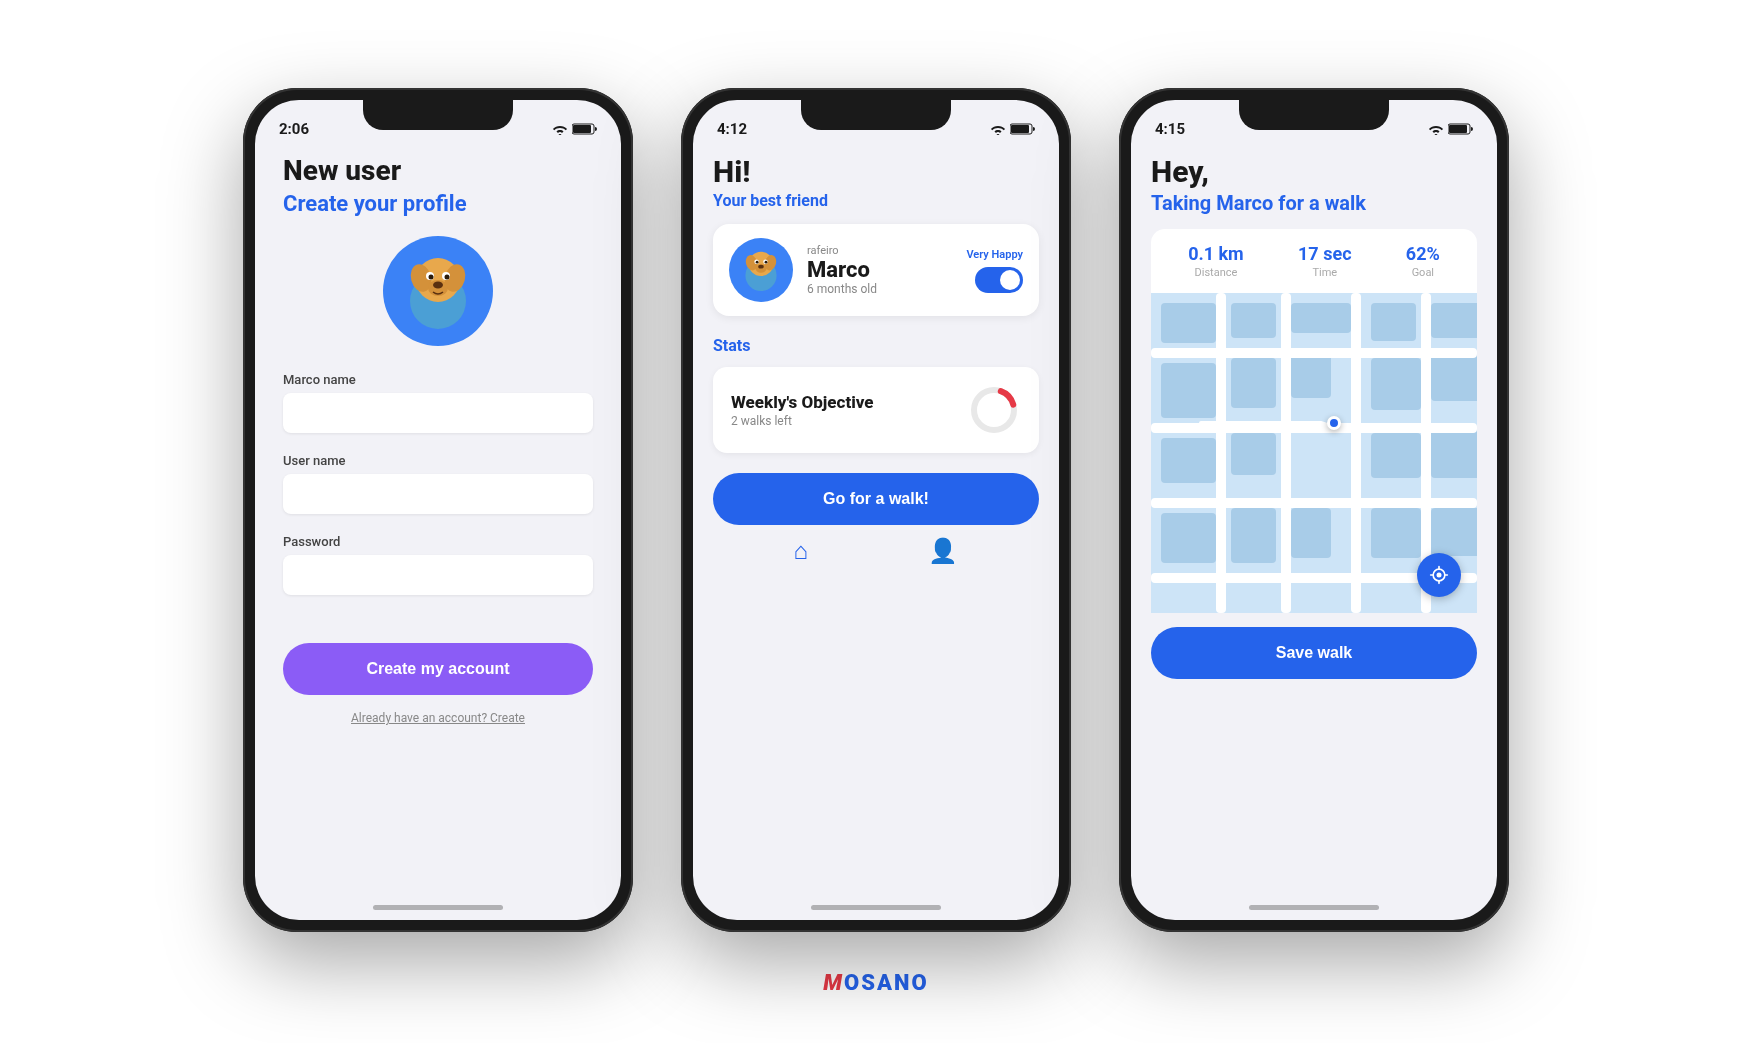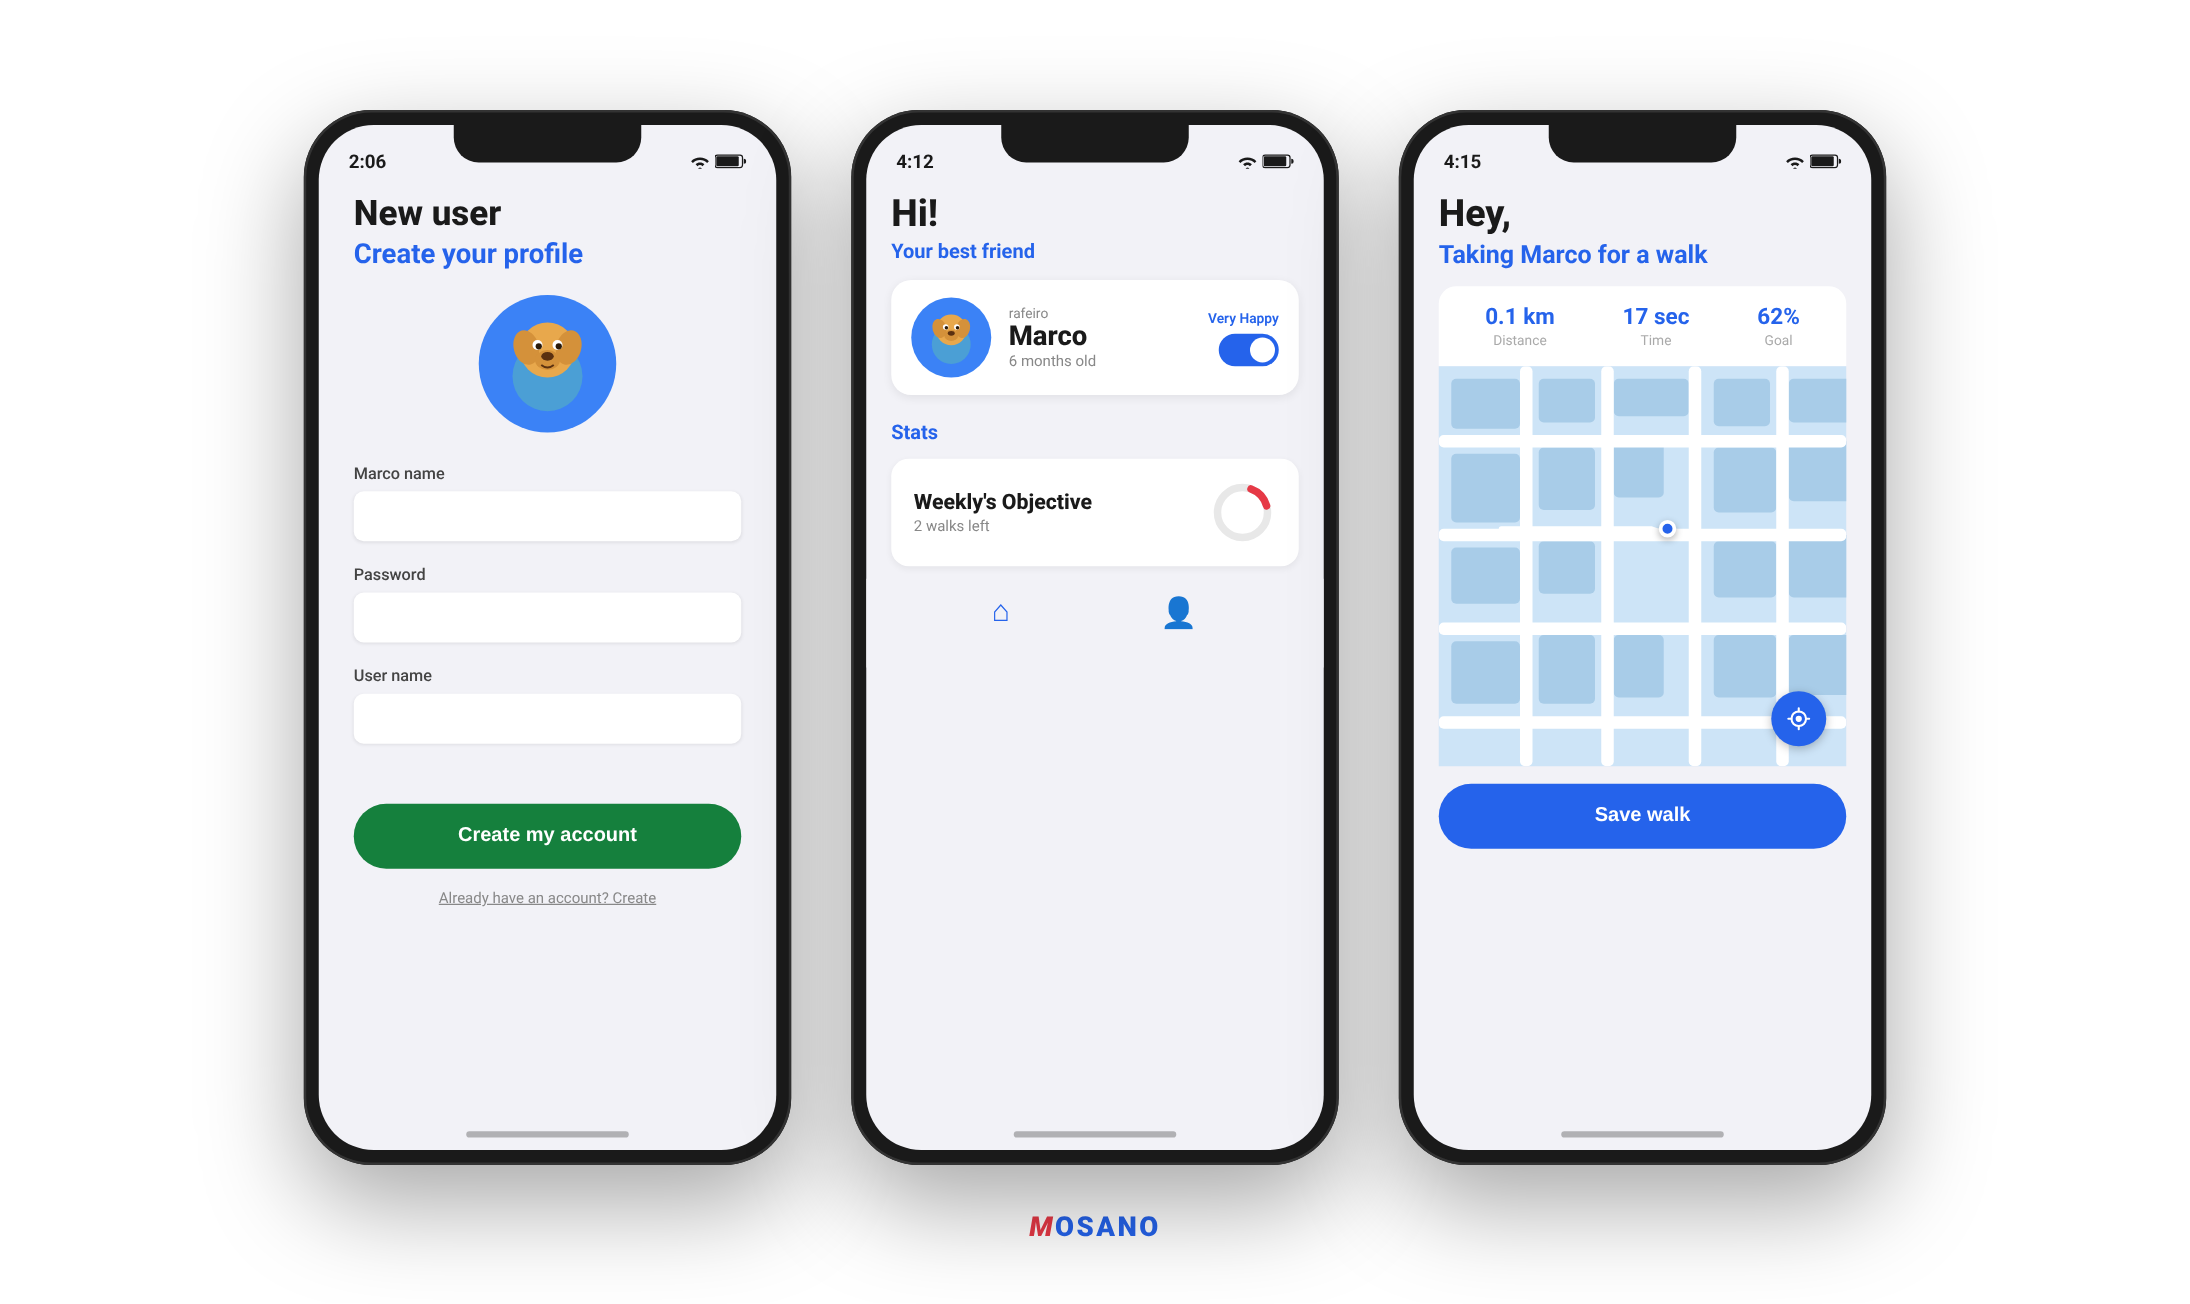--- a/index.html
+++ b/index.html
@@ -118,21 +118,21 @@
       padding: 0 12px;
       font-size: 14px;
       color: #333;
       outline: none;
       box-shadow: 0 1px 3px rgba(0,0,0,0.08);
     }
     .form-group { margin-bottom: 4px; }
     .btn-primary {
       width: 100%;
       height: 52px;
-      background: #15803d;
+      background: #8b5cf6;
       border: none;
       border-radius: 30px;
       color: #fff;
       font-size: 16px;
       font-weight: 700;
       cursor: pointer;
       margin-top: 28px;
       margin-bottom: 16px;
     }
     .already-account {
@@ -391,26 +391,26 @@
 
               <path d="M40 46 Q45 50 50 46" stroke="#5a3010" stroke-width="1.5" fill="none"></path>
             </svg>
           </div>
         </div>
         <div class="form-group">
           <div class="form-label">Marco name</div>
           <input class="form-input" type="text" style="">
         </div>
         <div class="form-group">
+          <div class="form-label">User name</div>
+          <input class="form-input" type="text" style="">
+        </div>
+        <div class="form-group">
           <div class="form-label">Password</div>
           <input class="form-input" type="password" style="">
-        </div>
-        <div class="form-group">
-          <div class="form-label">User name</div>
-          <input class="form-input" type="text" style="">
         </div>
         <button class="btn-primary">Create my account</button>
         <div class="already-account">Already have an account? Create</div>
       </div>
       <div class="home-indicator"></div>
     </div>
   </div>
 
   <div class="phone-wrapper">
     <div class="phone-frame"></div>
@@ -463,20 +463,21 @@
         <div class="stat-card">
           <div>
             <div class="stat-card-title">Weekly's Objective</div>
             <div class="stat-card-sub">2 walks left</div>
           </div>
           <svg class="donut" viewBox="0 0 54 54">
             <circle cx="27" cy="27" r="20" fill="none" stroke="#e8e8e8" stroke-width="6"></circle>
             <circle cx="27" cy="27" r="20" fill="none" stroke="#e63946" stroke-width="6" stroke-dasharray="18.85 113.1" stroke-dashoffset="31.4" stroke-linecap="round"></circle>
           </svg>
         </div>
+        <button class="go-walk-btn">Go for a walk!</button>
       </div>
       <div class="bottom-nav">
         <span class="nav-icon active">⌂</span>
         <span class="nav-icon inactive">👤</span>
       </div>
       <div class="home-indicator"></div>
     </div>
   </div>
 
   <div class="phone-wrapper">

